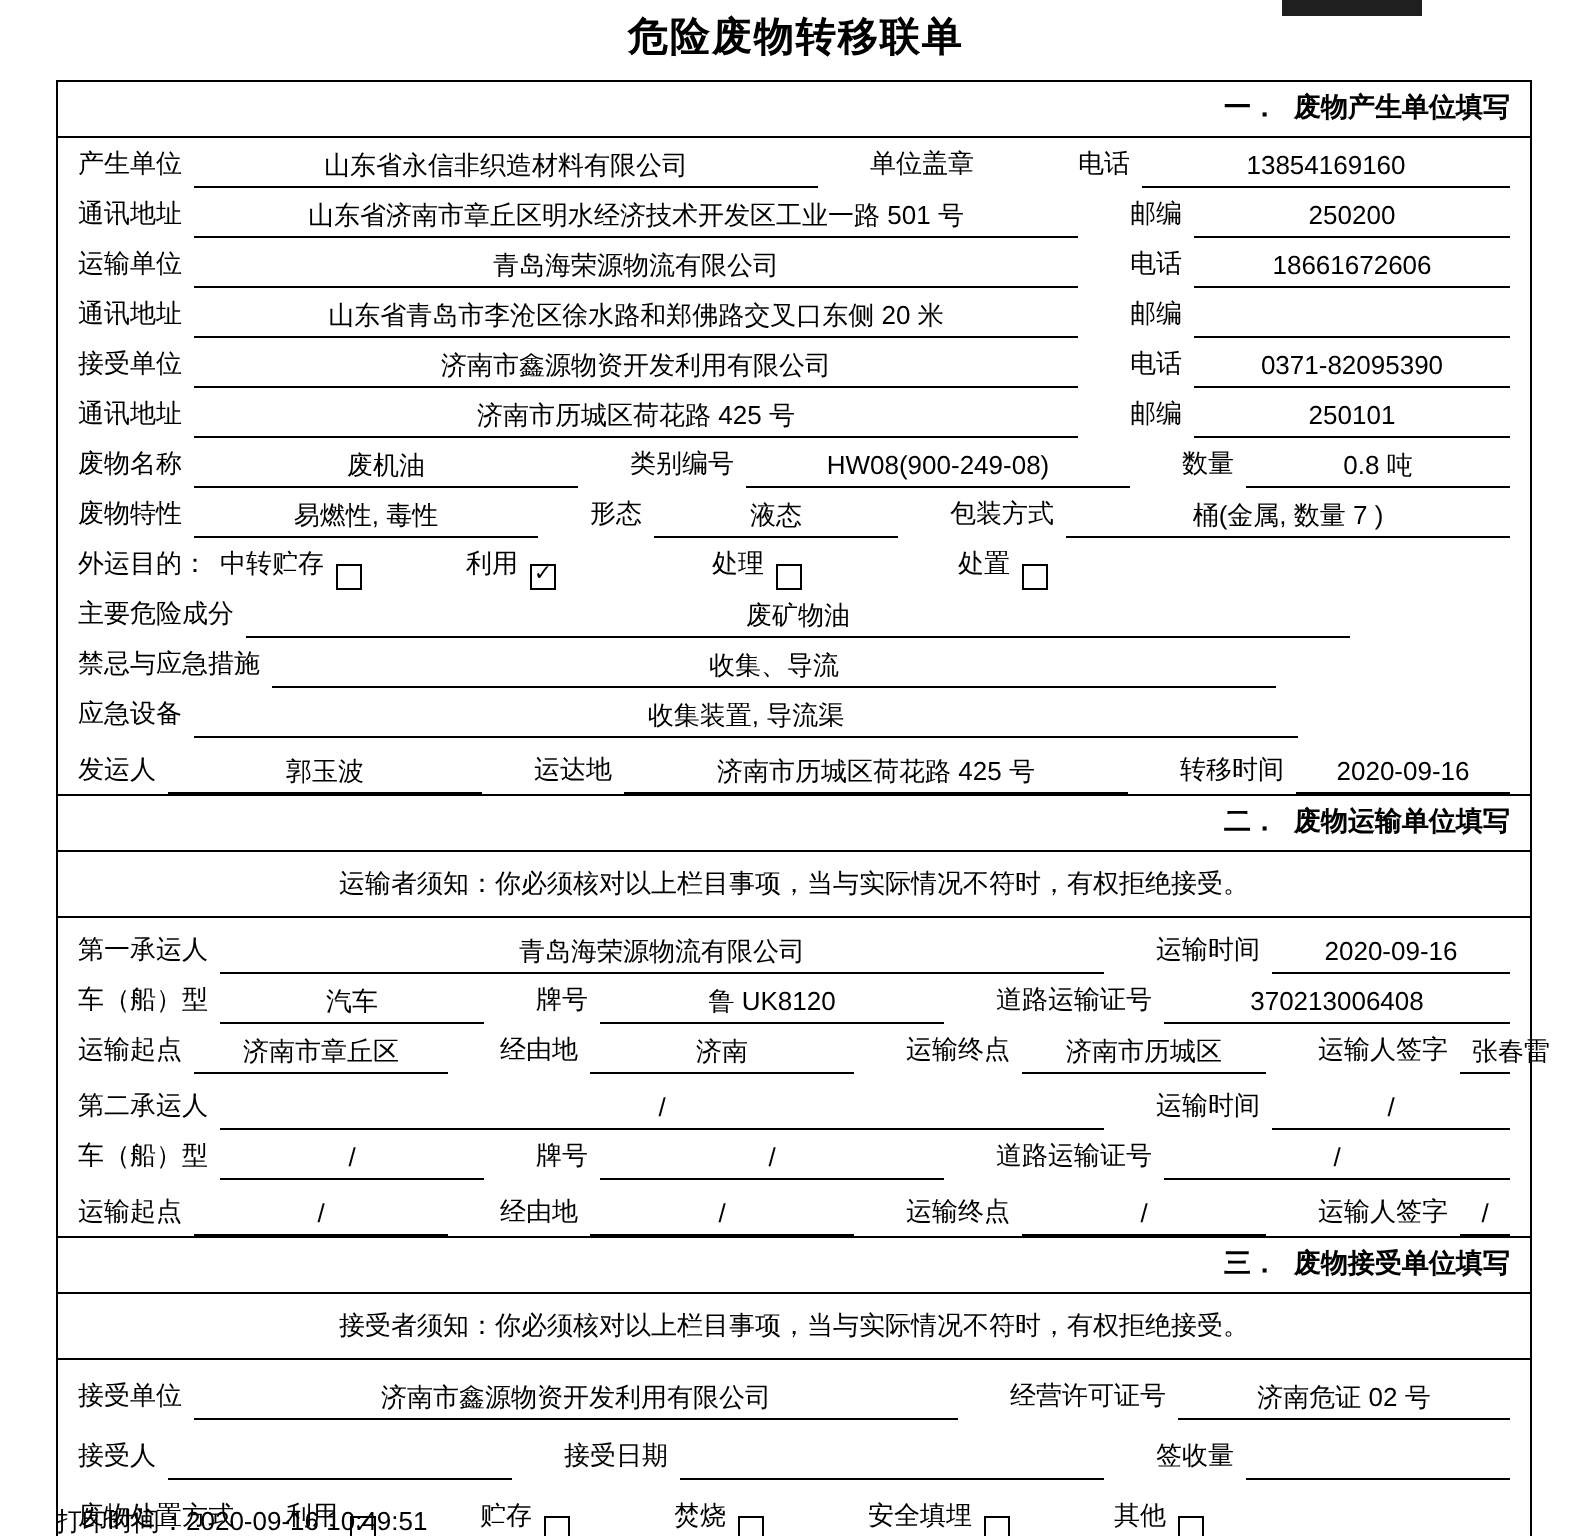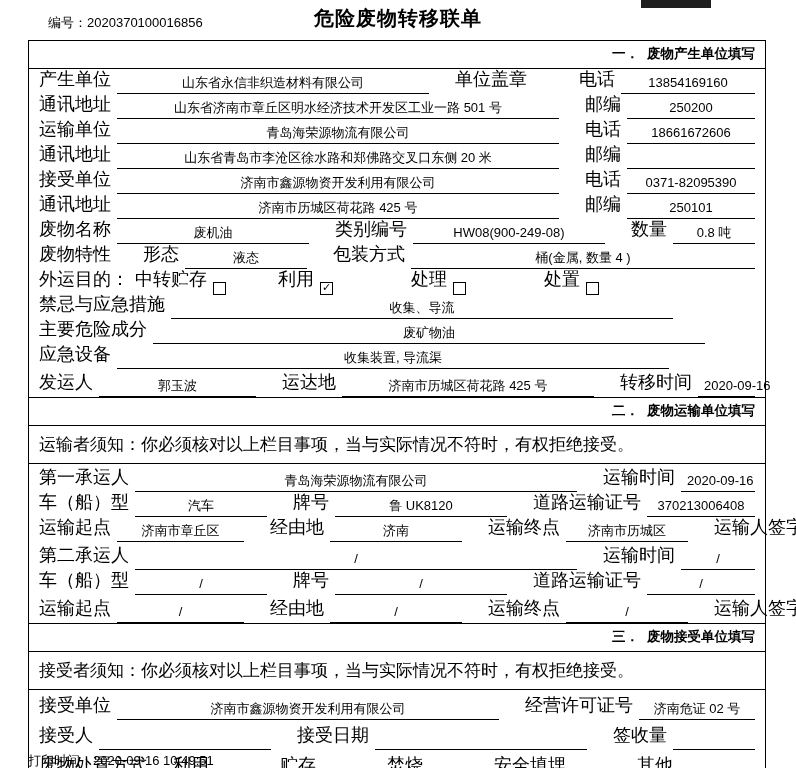--- a/index.html
+++ b/index.html
@@ -80,37 +80,38 @@
     display: flex;
     align-items: flex-end;
     height: 25px;
     padding: 0 10px;
     box-sizing: border-box;
     white-space: nowrap;
   }
   .lbl {
     flex: 0 0 auto;
     padding-bottom: 3px;
-    font-size: 18px;
+    font-size: 13px;
   }
   .fill {
     flex: 0 0 auto;
     border-bottom: 1px solid #000;
     padding: 0 6px 2px 6px;
     text-align: center;
     font-size: 13px;
     line-height: 16px;
   }
   .fill.grow { flex: 1 1 auto; min-width: 10px; margin-top: 20px; }
   .gap-sm { flex: 0 0 auto; width: 6px; }
   .gap-lg { flex: 0 0 auto; width: 26px; }
   .notice {
     padding: 7px 10px 7px 10px;
-    font-size: 17px;
+    font-size: 13px;
     border-bottom: 1px solid #000;
+    text-align: center;
   }
   .cb {
     display: inline-block;
     width: 11px;
     height: 11px;
     border: 1px solid #000;
     margin-left: 6px;
     position: relative;
     top: 1px;
     text-align: center;
@@ -131,23 +132,20 @@
     top: 752px;
     font-size: 13px;
   }
 </style>
 </head>
 <body>
 
 <div class="page">
 
   <div class="top-row">
-    <div class="doc-no">
-      <span>编号：</span><span>2020370100016856</span>
-    </div>
     <div class="doc-title">危险废物转移联单</div>
     <div class="corner-stamp"></div>
   </div>
 
   <div class="frame">
 
     <div class="sec-head">
       <span class="sec-idx">一．</span><span>废物产生单位填写</span>
     </div>
 
@@ -226,28 +224,29 @@
         <span class="fill" style="width:180px">HW08(900-249-08)</span>
         <span class="gap-lg"></span>
         <span class="lbl">数量</span>
         <span class="gap-sm"></span>
         <span class="fill grow">0.8 吨</span>
       </div>
 
       <div class="row">
         <span class="lbl">废物特性</span>
         <span class="gap-sm"></span>
+        <span class="fill" style="width:160px">易燃性, 毒性</span>
         <span class="gap-lg"></span>
         <span class="lbl">形态</span>
         <span class="gap-sm"></span>
         <span class="fill" style="width:110px">液态</span>
         <span class="gap-lg"></span>
         <span class="lbl">包装方式</span>
         <span class="gap-sm"></span>
-        <span class="fill grow">桶(金属, 数量 4 )</span>
+        <span class="fill grow">桶(金属, 数量 7 )</span>
       </div>
 
       <div class="row">
         <span class="lbl">外运目的：</span>
         <span class="gap-sm"></span>
         <span class="lbl">中转贮存</span>
         <span class="cb"></span>
         <span class="gap-lg"></span>
           <span class="gap-lg"></span>
         <span class="lbl">利用</span>
@@ -258,29 +257,29 @@
         <span class="lbl">处理</span>
         <span class="cb"></span>
         <span class="gap-lg"></span>
           <span class="gap-lg"></span>
           <span class="gap-lg"></span>
         <span class="lbl">处置</span>
         <span class="cb"></span>
       </div>
 
       <div class="row">
+        <span class="lbl">主要危险成分</span>
+        <span class="gap-sm"></span>
+        <span class="fill" style="width:540px">废矿物油</span>
+      </div>
+
+      <div class="row">
         <span class="lbl">禁忌与应急措施</span>
         <span class="gap-sm"></span>
         <span class="fill" style="width:490px">收集、导流</span>
-      </div>
-
-      <div class="row">
-        <span class="lbl">主要危险成分</span>
-        <span class="gap-sm"></span>
-        <span class="fill" style="width:540px">废矿物油</span>
       </div>
 
       <div class="row">
         <span class="lbl">应急设备</span>
         <span class="gap-sm"></span>
         <span class="fill" style="width:540px">收集装置, 导流渠</span>
       </div>
 
       <div class="row" style="height:28px">
         <span class="lbl">发运人</span>

